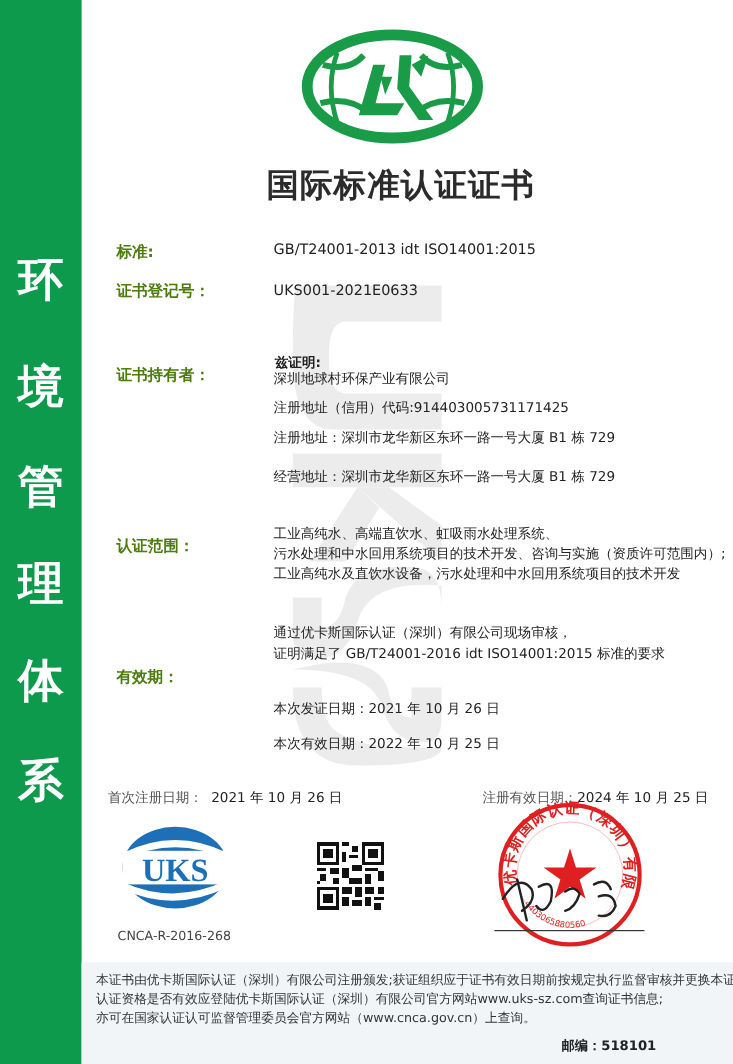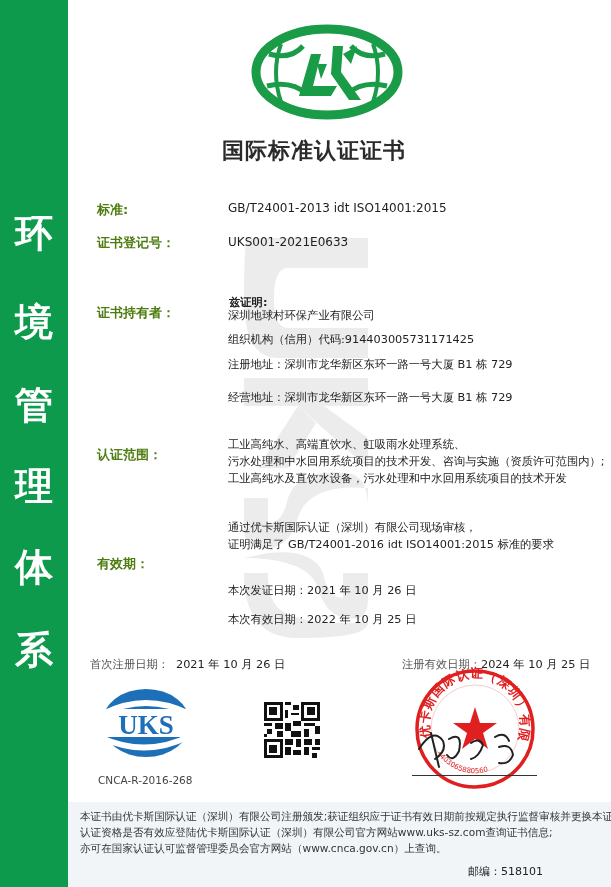--- a/index.html
+++ b/index.html
@@ -2,36 +2,36 @@
 <html><head>
 <meta charset="utf-8">
 <style>
   html, body { margin:0; padding:0; }
   body { width:611px; height:887px; position:relative; overflow:hidden; background:#ffffff;
          font-family:"DejaVu Sans","Liberation Sans",sans-serif; color:#2a2a2a; }
   .sidebar { position:absolute; left:0; top:0; width:68px; height:887px; background:#0e9a4c; }
   .sidebar .ch { position:absolute; left:0; width:68px; text-align:center; color:#fff;
                  font-size:38px; font-weight:bold; line-height:42px; }
   .logo { position:absolute; left:251px; top:24px; width:152px; height:96px; }
-  .title { position:absolute; left:222px; top:136px; width:220px; font-size:22px; font-weight:bold;
+  .title { position:absolute; left:222px; top:136px; width:220px; font-size:27px; font-weight:bold;
            color:#2b2b2b; letter-spacing:1px; white-space:nowrap; }
   .watermark { position:absolute; left:228px; top:228px; width:150px; height:420px; }
   .lbl { position:absolute; left:97px; font-size:13px; font-weight:bold; color:#4d7c0f; white-space:nowrap; }
   .val { position:absolute; left:228px; font-size:12px; color:#222; white-space:nowrap; line-height:17px; }
   .val.b { font-weight:bold; }
   .small { font-size:11.3px; }
   .uks-logo { position:absolute; left:98px; top:687px; width:96px; height:72px; }
   .cnca { position:absolute; left:98px; top:774px; font-size:10.5px; color:#444; }
   .qr { position:absolute; left:264px; top:701px; width:56px; height:58px; }
   .seal { position:absolute; left:413px; top:667px; width:124px; height:124px; }
   .sigline { position:absolute; left:412px; top:775px; width:125px; height:1px; background:#333; }
   .footer { position:absolute; left:68px; top:802px; width:543px; height:85px; background:#f1f5f8; }
   .footer .fl { position:absolute; left:12px; font-size:10.6px; color:#333; white-space:nowrap; }
   .footer .addr { position:absolute; left:58px; top:62px; font-size:11px; font-weight:bold; color:#222; white-space:nowrap; }
-  .footer .post { position:absolute; left:400px; top:62px; font-size:11px; font-weight:normal; color:#222; white-space:nowrap; }
+  .footer .post { position:absolute; left:400px; top:62px; font-size:11px; font-weight:bold; color:#222; white-space:nowrap; }
 </style>
 </head>
 <body>
 
 <div class="sidebar">
   <div class="ch" style="top:212px">环</div>
   <div class="ch" style="top:301px">境</div>
   <div class="ch" style="top:384px">管</div>
   <div class="ch" style="top:465px">理</div>
   <div class="ch" style="top:546px">体</div>
@@ -71,21 +71,21 @@
 <div class="lbl" style="top:201px">标准:</div>
 <div class="val" style="top:200px">GB/T24001-2013 idt ISO14001:2015</div>
 
 <div class="lbl" style="top:234px">证书登记号：</div>
 <div class="val" style="top:234px">UKS001-2021E0633</div>
 
 <div class="val b small" style="top:294px;left:229px">兹证明:</div>
 
 <div class="lbl" style="top:304px">证书持有者：</div>
 <div class="val small" style="top:307px">深圳地球村环保产业有限公司</div>
-<div class="val small" style="top:331px">组织机构（信用）代码:914403005731171425</div>
+<div class="val small" style="top:331px">注册地址（信用）代码:914403005731171425</div>
 <div class="val small" style="top:356px">注册地址：深圳市龙华新区东环一路一号大厦 B1 栋 729</div>
 <div class="val small" style="top:389px">经营地址：深圳市龙华新区东环一路一号大厦 B1 栋 729</div>
 
 <div class="lbl" style="top:446px">认证范围：</div>
 <div class="val small" style="top:436px">工业高纯水、高端直饮水、虹吸雨水处理系统、</div>
 <div class="val small" style="top:453px">污水处理和中水回用系统项目的技术开发、咨询与实施（资质许可范围内）;</div>
 <div class="val small" style="top:470px">工业高纯水及直饮水设备，污水处理和中水回用系统项目的技术开发</div>
 
 <div class="val small" style="top:519px">通过优卡斯国际认证（深圳）有限公司现场审核，</div>
 <div class="val small" style="top:536px">证明满足了 GB/T24001-2016 idt ISO14001:2015 标准的要求</div>

